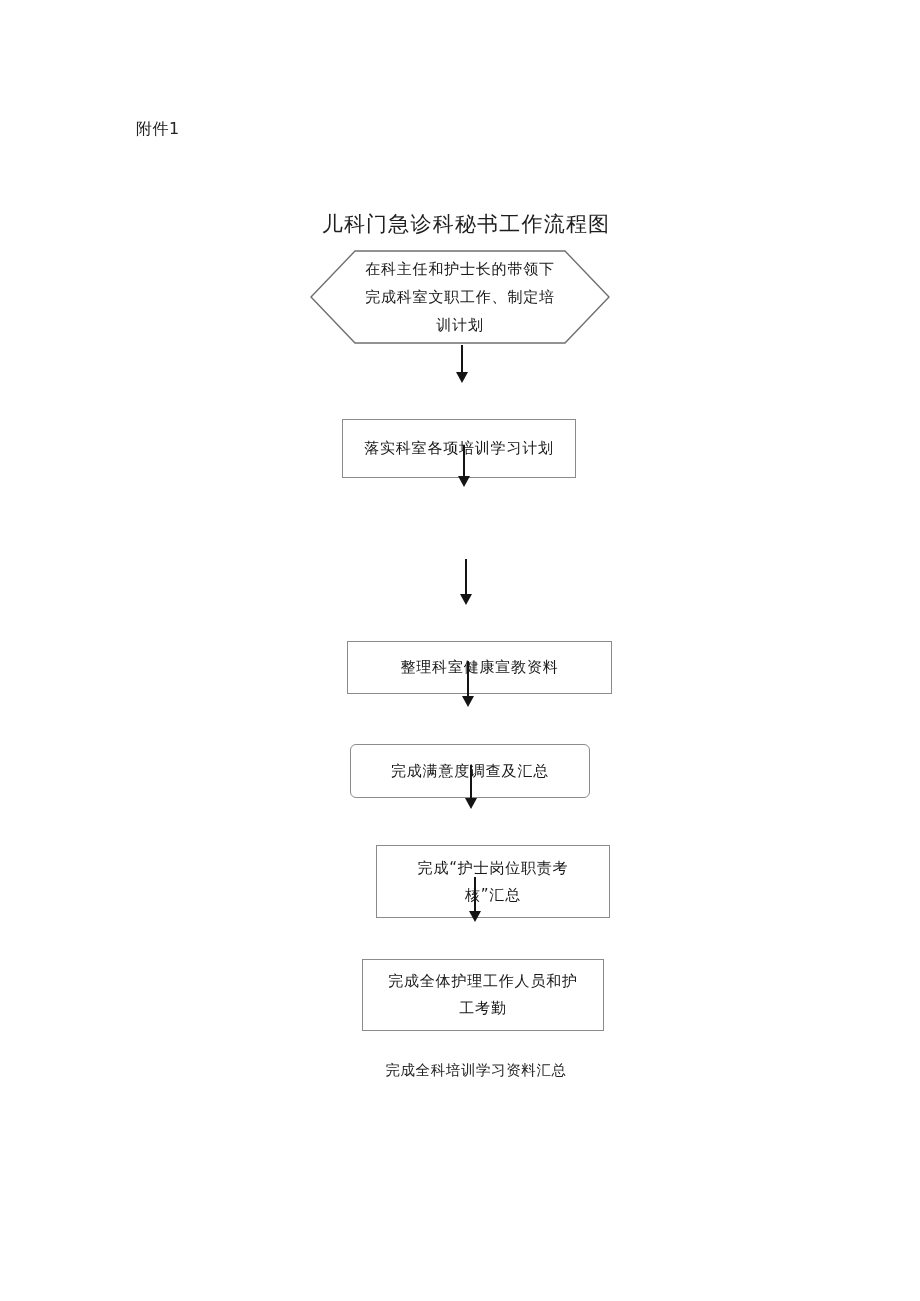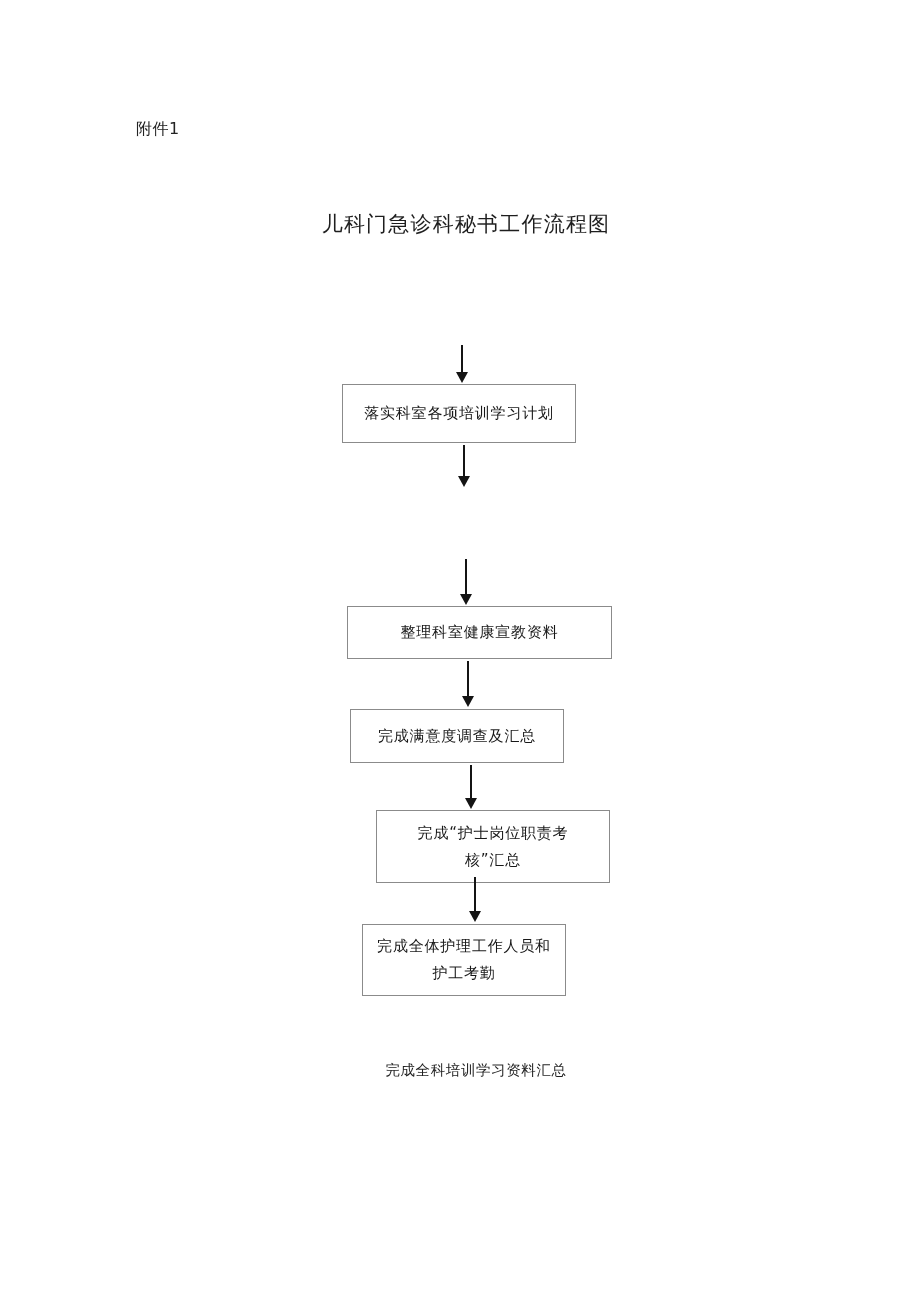--- a/index.html
+++ b/index.html
@@ -79,20 +79,21 @@
     text-align: center;
     font-size: 15px;
     line-height: 27px;
     letter-spacing: 0.8px;
     color: #181818;
     background: #ffffff;
   }
 
   .node.box {
     border: 1px solid #8b8b8b;
+    margin-top: 35px;
   }
 
   .node .node-text {
     display: block;
     padding: 0 14px;
     max-width: 200px;
   }
 
   
   .node.hex {
@@ -137,20 +138,26 @@
 <body>
 
 <div class="page">
 
   <div class="attachment-label">附件1</div>
 
   <div class="doc-title">儿科门急诊科秘书工作流程图</div>
 
   <div class="flow-canvas">
 
+    <div class="node hex" style="left:310px; top:250px; width:300px; height:94px;">
+      <svg class="hex-shape" viewBox="0 0 300 94" preserveAspectRatio="none">
+        <polygon points="45,1 255,1 299,47 255,93 45,93 1,47" fill="#ffffff" stroke="#6f6f6f" stroke-width="1.4"></polygon>
+      </svg>
+      <span class="node-text">在科主任和护士长的带领下完成科室文职工作、制定培训计划</span>
+    </div>
 
     <div class="connector" style="left:455px; top:345px; height:38px;">
       <span class="stem" style="height:27px;"></span>
       <span class="head"></span>
     </div>
 
     <div class="node box" style="left:342px; top:384px; width:234px; height:59px;">
       <span class="node-text">落实科室各项培训学习计划</span>
     </div>
 
@@ -167,39 +174,39 @@
 
     <div class="node box" style="left:347px; top:606px; width:265px; height:53px;">
       <span class="node-text">整理科室健康宣教资料</span>
     </div>
 
     <div class="connector" style="left:461px; top:661px; height:46px;">
       <span class="stem" style="height:35px;"></span>
       <span class="head"></span>
     </div>
 
-    <div class="node box" style="left:350px; top:709px; width:214px; height:54px;">
+    <div class="node box" style="left:350px; top:709px; width:240px; height:54px;border-radius:6px;">
       <span class="node-text">完成满意度调查及汇总</span>
     </div>
 
     <div class="connector" style="left:464px; top:765px; height:44px;">
       <span class="stem" style="height:33px;"></span>
       <span class="head"></span>
     </div>
 
     <div class="node box" style="left:376px; top:810px; width:234px; height:73px;">
       <span class="node-text" style="max-width:190px;">完成“护士岗位职责考核”汇总</span>
     </div>
 
     <div class="connector" style="left:468px; top:877px; height:45px;">
       <span class="stem" style="height:34px;"></span>
       <span class="head"></span>
     </div>
 
-    <div class="node box" style="left:362px; top:924px; width:204px; height:72px;">
+    <div class="node box" style="left:362px; top:924px; width:242px; height:72px;">
       <span class="node-text" style="max-width:195px;">完成全体护理工作人员和护工考勤</span>
     </div>
 
   </div>
 
   <div class="footer-note">完成全科培训学习资料汇总</div>
 
 </div>
 
 </body></html>

